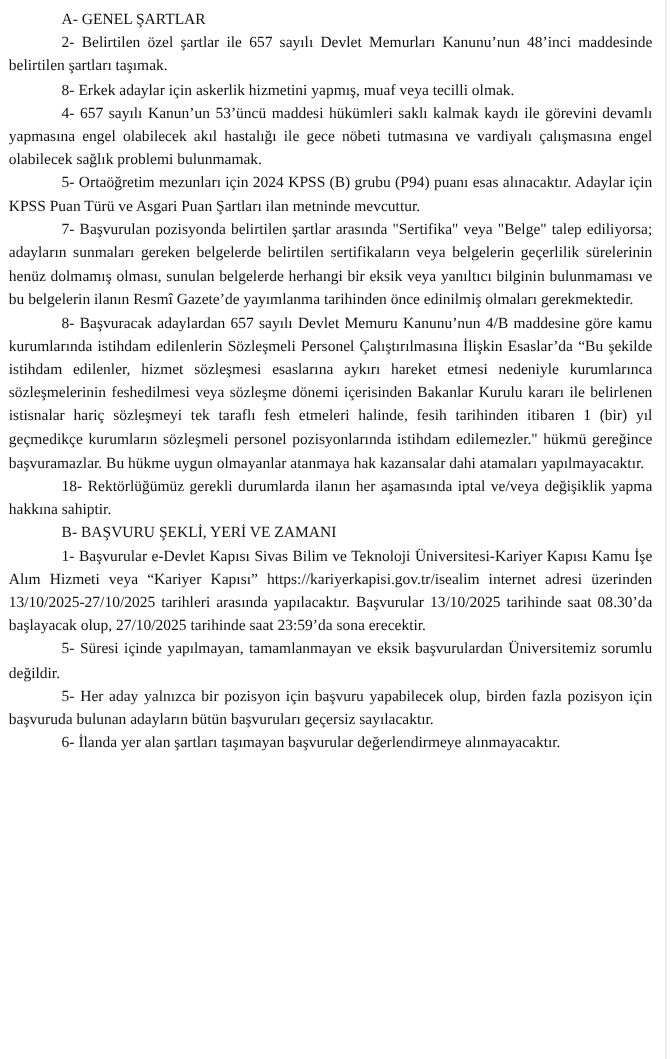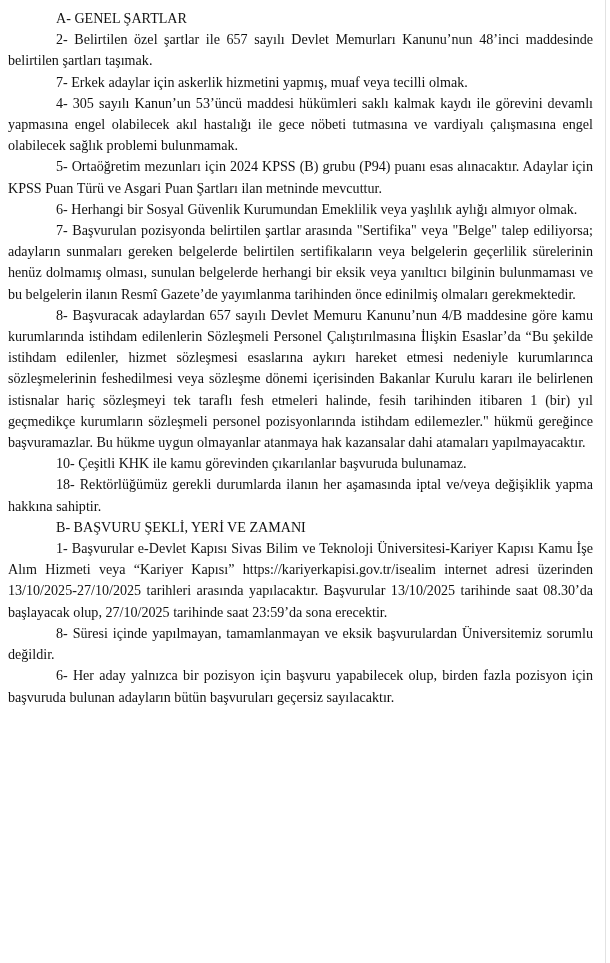--- a/index.html
+++ b/index.html
@@ -17,28 +17,27 @@
     .p { margin: 0; text-align: justify; text-indent: 48px; }
     .h { margin: 0; text-indent: 48px; }
   </style>
 </head>
 <body>
 
 <div class="page">
   <section>
     <p class="h">A- GENEL ŞARTLAR</p>
     <p class="p">2- Belirtilen özel şartlar ile 657 sayılı Devlet Memurları Kanunu’nun 48’inci maddesinde belirtilen şartları taşımak.</p>
-    <p class="p">7- Erkek adaylar için askerlik hizmetini yapmış, muaf veya tecilli olmak.</p>
-    <p class="p">4- 305 sayılı Kanun’un 53’üncü maddesi hükümleri saklı kalmak kaydı ile görevini devamlı yapmasına engel olabilecek akıl hastalığı ile gece nöbeti tutmasına ve vardiyalı çalışmasına engel olabilecek sağlık problemi bulunmamak.</p>
+    <p class="p">8- Erkek adaylar için askerlik hizmetini yapmış, muaf veya tecilli olmak.</p>
+    <p class="p">4- 657 sayılı Kanun’un 53’üncü maddesi hükümleri saklı kalmak kaydı ile görevini devamlı yapmasına engel olabilecek akıl hastalığı ile gece nöbeti tutmasına ve vardiyalı çalışmasına engel olabilecek sağlık problemi bulunmamak.</p>
     <p class="p">5- Ortaöğretim mezunları için 2024 KPSS (B) grubu (P94) puanı esas alınacaktır. Adaylar için KPSS Puan Türü ve Asgari Puan Şartları ilan metninde mevcuttur.</p>
-    <p class="p">6- Herhangi bir Sosyal Güvenlik Kurumundan Emeklilik veya yaşlılık aylığı almıyor olmak.</p>
     <p class="p">7- Başvurulan pozisyonda belirtilen şartlar arasında "Sertifika" veya "Belge" talep ediliyorsa; adayların sunmaları gereken belgelerde belirtilen sertifikaların veya belgelerin geçerlilik sürelerinin henüz dolmamış olması, sunulan belgelerde herhangi bir eksik veya yanıltıcı bilginin bulunmaması ve bu belgelerin ilanın Resmî Gazete’de yayımlanma tarihinden önce edinilmiş olmaları gerekmektedir.</p>
     <p class="p">8- Başvuracak adaylardan 657 sayılı Devlet Memuru Kanunu’nun 4/B maddesine göre kamu kurumlarında istihdam edilenlerin Sözleşmeli Personel Çalıştırılmasına İlişkin Esaslar’da “Bu şekilde istihdam edilenler, hizmet sözleşmesi esaslarına aykırı hareket etmesi nedeniyle kurumlarınca sözleşmelerinin feshedilmesi veya sözleşme dönemi içerisinden Bakanlar Kurulu kararı ile belirlenen istisnalar hariç sözleşmeyi tek taraflı fesh etmeleri halinde, fesih tarihinden itibaren 1 (bir) yıl geçmedikçe kurumların sözleşmeli personel pozisyonlarında istihdam edilemezler." hükmü gereğince başvuramazlar. Bu hükme uygun olmayanlar atanmaya hak kazansalar dahi atamaları yapılmayacaktır.</p>
-    <p class="p">10- Çeşitli KHK ile kamu görevinden çıkarılanlar başvuruda bulunamaz.</p>
     <p class="p">18- Rektörlüğümüz gerekli durumlarda ilanın her aşamasında iptal ve/veya değişiklik yapma hakkına sahiptir.</p>
   </section>
   <section>
     <p class="h">B- BAŞVURU ŞEKLİ, YERİ VE ZAMANI</p>
     <p class="p">1- Başvurular e-Devlet Kapısı Sivas Bilim ve Teknoloji Üniversitesi-Kariyer Kapısı Kamu İşe Alım Hizmeti veya “Kariyer Kapısı” https://kariyerkapisi.gov.tr/isealim internet adresi üzerinden 13/10/2025-27/10/2025 tarihleri arasında yapılacaktır. Başvurular 13/10/2025 tarihinde saat 08.30’da başlayacak olup, 27/10/2025 tarihinde saat 23:59’da sona erecektir.</p>
-    <p class="p">8- Süresi içinde yapılmayan, tamamlanmayan ve eksik başvurulardan Üniversitemiz sorumlu değildir.</p>
-    <p class="p">6- Her aday yalnızca bir pozisyon için başvuru yapabilecek olup, birden fazla pozisyon için başvuruda bulunan adayların bütün başvuruları geçersiz sayılacaktır.</p>
+    <p class="p">5- Süresi içinde yapılmayan, tamamlanmayan ve eksik başvurulardan Üniversitemiz sorumlu değildir.</p>
+    <p class="p">5- Her aday yalnızca bir pozisyon için başvuru yapabilecek olup, birden fazla pozisyon için başvuruda bulunan adayların bütün başvuruları geçersiz sayılacaktır.</p>
+    <p class="p">6- İlanda yer alan şartları taşımayan başvurular değerlendirmeye alınmayacaktır.</p>
   </section>
 </div>
 
 </body></html>

